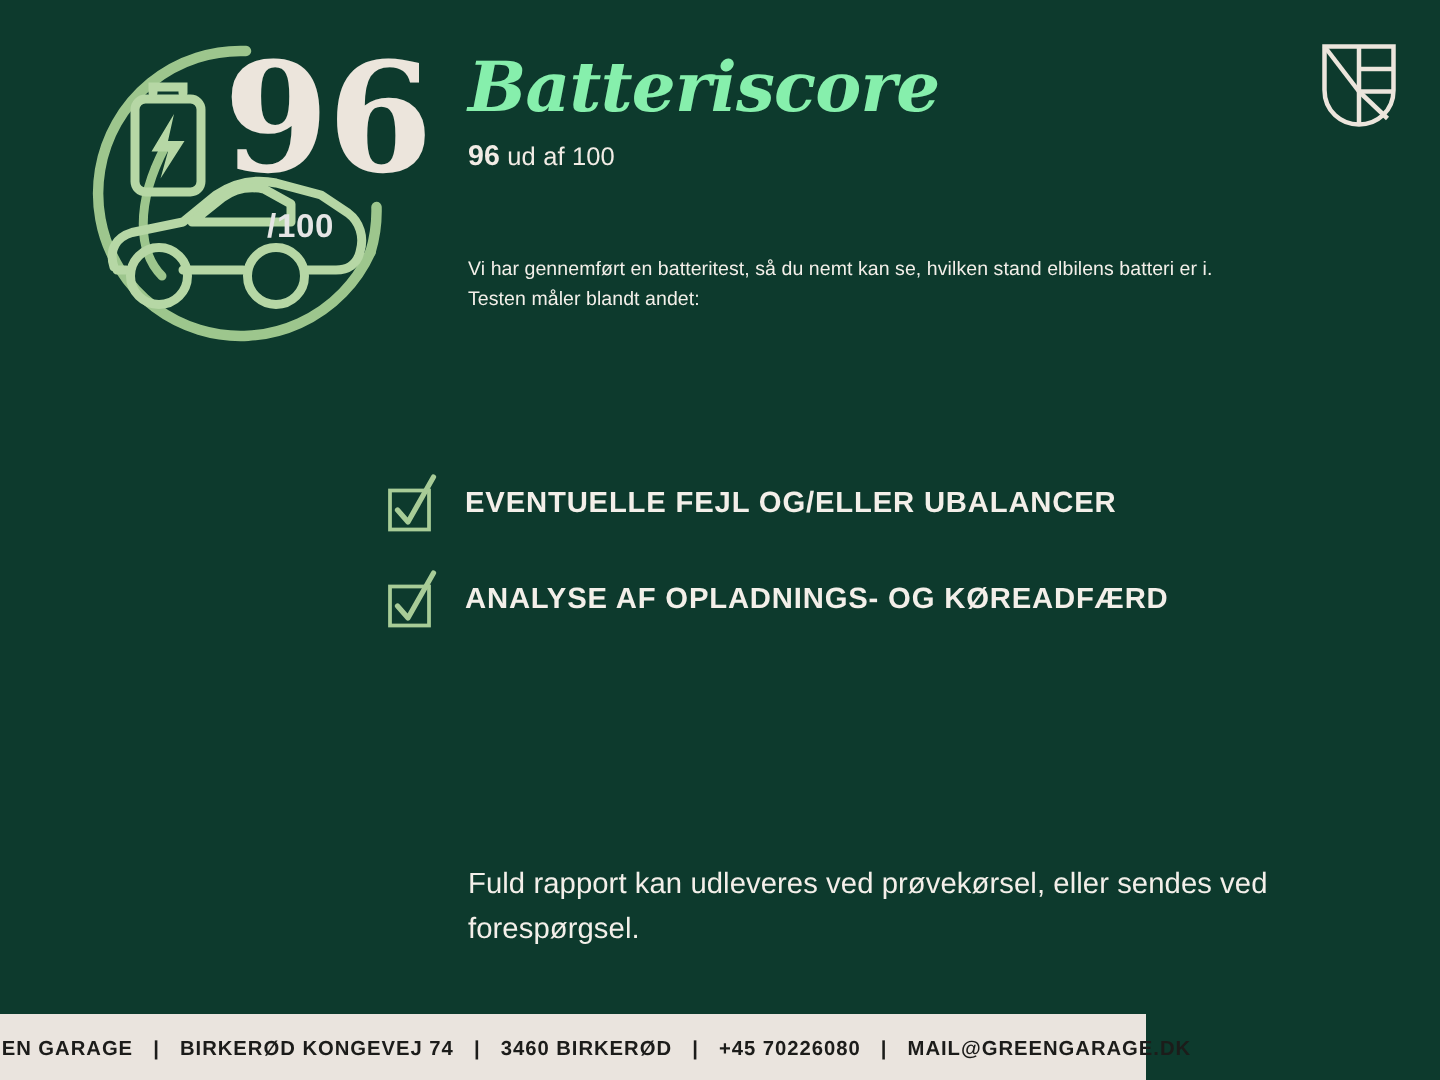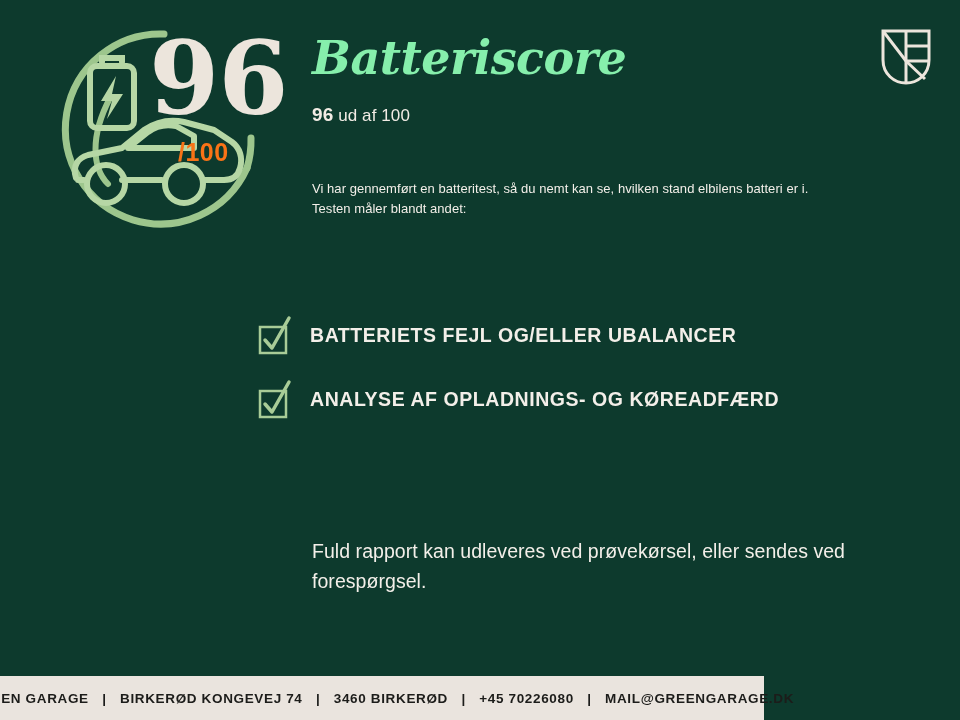--- a/index.html
+++ b/index.html
@@ -34,23 +34,23 @@
     font-weight: 700;
     color: #ece5dc;
     letter-spacing: -1px;
     line-height: 1;
   }
   .score-denom {
     position: absolute;
     left: 134px;
     top: 120px;
     font-family: "Liberation Sans", sans-serif;
-    font-size: 25px;
-    font-weight: 700;
-    color: #f97316;
+    font-size: 22px;
+    font-weight: 700;
+    color: #e5e5e5;
     letter-spacing: 0.5px;
     text-align: center;
   }
 
   
   .logo {
     position: absolute;
     right: 28px;
     top: 28px;
     width: 52px;
@@ -68,21 +68,21 @@
     font-family: "DejaVu Serif", "Liberation Serif", serif;
     font-size: 46px;
     font-weight: 700;
     color: #86efac;
     letter-spacing: -0.5px;
     line-height: 1.05;
     margin: 0;
     font-style: italic;
   }
   .subtitle {
-    margin-top: 22px;
+    margin-top: 12px;
     font-size: 17px;
     color: #f2ece5;
     letter-spacing: 0.1px;
   }
   .subtitle .sub-score {
     font-weight: 700;
     font-size: 19px;
   }
 
   .intro {
@@ -117,21 +117,21 @@
     font-size: 19.5px;
     font-weight: 700;
     color: #f3efe9;
     letter-spacing: 0.55px;
     white-space: nowrap;
   }
 
   .outro {
     position: absolute;
     left: 312px;
-    top: 516px;
+    top: 554px;
     width: 540px;
     font-size: 19.5px;
     line-height: 1.55;
     color: #f3efe9;
     letter-spacing: 0.05px;
   }
 
   
   .footer {
     position: absolute;
@@ -222,21 +222,21 @@
   <div class="checklist">
 
 
     <div class="check-row">
       <span class="check-icon">
         <svg width="34" height="40" viewBox="0 0 34 40">
           <rect x="2" y="12" width="26" height="26" fill="none" stroke="#a8cc97" stroke-width="2.5"></rect>
           <path d="M 7 25 L 14 33 L 31 3" fill="none" stroke="#a8cc97" stroke-width="3.5" stroke-linecap="round" stroke-linejoin="round"></path>
         </svg>
       </span>
-      <span class="check-label">BATTERIETS FEJL OG/ELLER UBALANCER</span>
+      <span class="check-label">EVENTUELLE FEJL OG/ELLER UBALANCER</span>
     </div>
 
     <div class="check-row">
       <span class="check-icon">
         <svg width="34" height="40" viewBox="0 0 34 40">
           <rect x="2" y="12" width="26" height="26" fill="none" stroke="#a8cc97" stroke-width="2.5"></rect>
           <path d="M 7 25 L 14 33 L 31 3" fill="none" stroke="#a8cc97" stroke-width="3.5" stroke-linecap="round" stroke-linejoin="round"></path>
         </svg>
       </span>
       <span class="check-label">ANALYSE AF OPLADNINGS- OG KØREADFÆRD</span>

